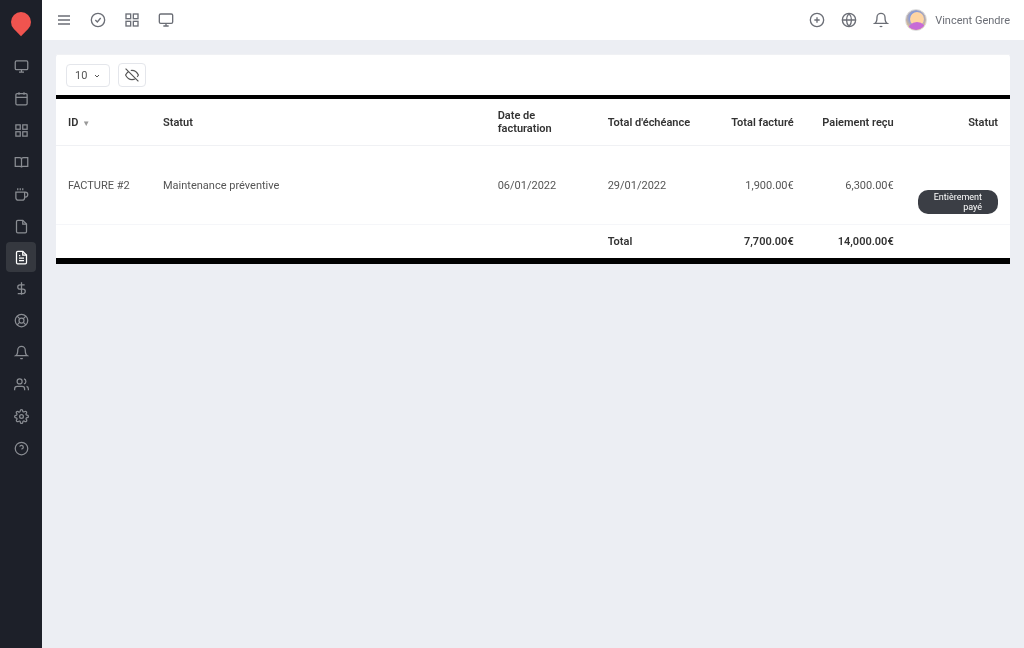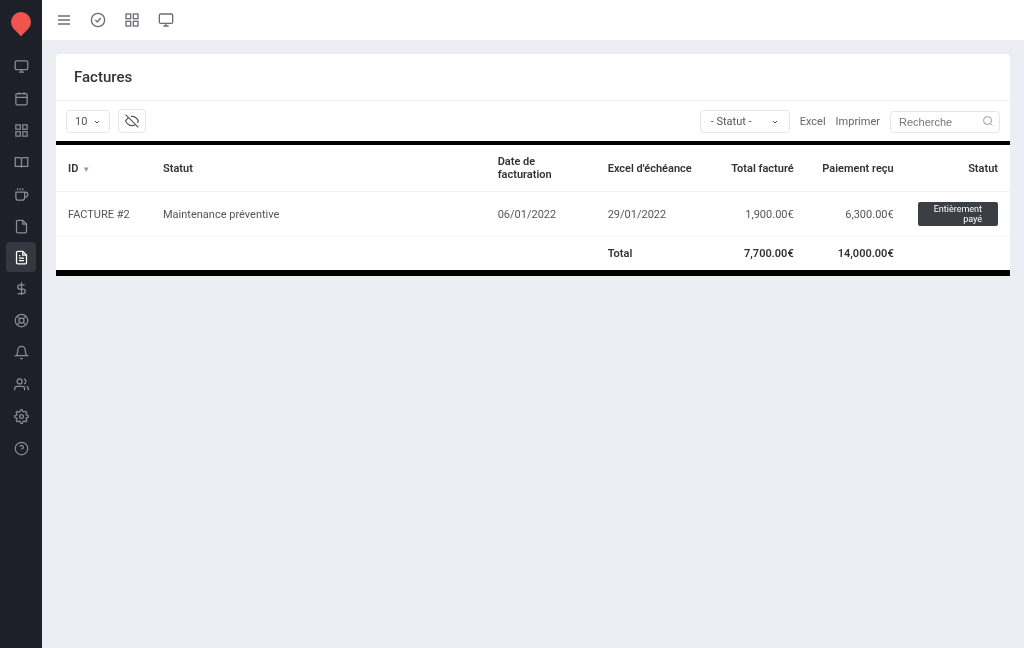--- a/index.html
+++ b/index.html
@@ -33,21 +33,21 @@
   .link-btn { font-size: 11px; color: #666; cursor: pointer; }
   .search-box { position: relative; }
   .search-box input { border: 1px solid #e4e6eb; border-radius: 4px; padding: 4px 24px 4px 8px; font-size: 11px; width: 110px; outline:none; }
   .search-box .sicon { position: absolute; right: 6px; top: 4px; color: #999; }
   
   table { width: 100%; border-collapse: collapse; font-size: 11px; }
   thead th { text-align: left; padding: 10px 12px; color: #333; font-weight: 600; border-bottom: 1px solid #f0f1f4; }
   thead th.right { text-align: right; }
   tbody td { padding: 10px 12px; color: #555; border-bottom: 1px solid #f5f6f9; }
   tbody td.right { text-align: right; }
-  .badge { background: #3b3e45; color: #fff; font-size: 9px; padding: 2px 16px; border-radius: 2px; display: inline-block; }
+  .badge { background: #3b3e45; color: #fff; font-size: 9px; padding: 2px 16px; border-radius: 10px; display: inline-block; margin-top: 34px; }
   tfoot td { padding: 10px 12px; font-weight: 600; color: #333; border-bottom: 6px solid #000000;}
   tfoot td.right { text-align: right; }
   
   .card-footer { padding: 10px 14px; display: flex; align-items: center; font-size: 11px; color: #888; }
   .pager { margin-left: auto; display: flex; gap: 4px; }
   .pg-btn { border: 1px solid #e4e6eb; border-radius: 3px; width: 26px; height: 24px; display: flex; align-items: center; justify-content: center; font-size: 10px; color: #555; cursor: pointer; }
   .pg-btn.active { background: #f3f4f8; }
   
   .sort-icon { font-size: 8px; color: #999; margin-left: 4px; }
   svg { display: block; }
@@ -157,66 +157,69 @@
           <rect x="14" y="14" width="7" height="7"></rect>
         </svg>
     </div>
     <div class="tb-icon">
       <svg width="16" height="16" viewBox="0 0 24 24" fill="none" stroke="currentColor" stroke-width="2">
           <rect x="2" y="3" width="20" height="14" rx="2"></rect>
           <path d="M8 21h8M12 17v4"></path>
         </svg>
     </div>
   </div>
+  <div class="topbar-right">
+    <div class="tb-icon">
+      <svg width="16" height="16" viewBox="0 0 24 24" fill="none" stroke="currentColor" stroke-width="2">
+          <circle cx="12" cy="12" r="10"></circle>
+          <path d="M12 8v8M8 12h8"></path>
+        </svg>
+    </div>
+    <div class="tb-icon">
+      <svg width="16" height="16" viewBox="0 0 24 24" fill="none" stroke="currentColor" stroke-width="2">
+          <circle cx="12" cy="12" r="10"></circle>
+          <path d="M2 12h20M12 2a15.3 15.3 0 010 20M12 2a15.3 15.3 0 000 20"></path>
+        </svg>
+    </div>
+    <div class="tb-icon">
+      <svg width="16" height="16" viewBox="0 0 24 24" fill="none" stroke="currentColor" stroke-width="2">
+          <path d="M18 8a6 6 0 10-12 0c0 7-3 9-3 9h18s-3-2-3-9M13.7 21a2 2 0 01-3.4 0"></path>
+        </svg>
+    </div>
+    <div class="user-block">
+      <div class="avatar"></div>
+      <span class="user-name">Vincent Gendre</span>
+    </div>
+  </div>
 </div>
 
 <div class="main">
   <div class="card">
-    <div class="card-header">Factures</div>
 
     <div class="toolbar">
       <div class="select-box">
         <span>10</span>
         <svg width="8" height="8" viewBox="0 0 24 24" fill="none" stroke="currentColor" stroke-width="3">
             <path d="M6 9l6 6 6-6"></path>
           </svg>
       </div>
       <div class="icon-btn">
         <svg width="14" height="14" viewBox="0 0 24 24" fill="none" stroke="currentColor" stroke-width="2">
             <path d="M17.94 17.94A10.07 10.07 0 0112 20C5 20 1 12 1 12a18.45 18.45 0 015.06-5.94M9.9 4.24A9.12 9.12 0 0112 4c7 0 11 8 11 8a18.5 18.5 0 01-2.16 3.19M1 1l22 22"></path>
           </svg>
       </div>
-      <div class="toolbar-right">
-        <div class="statut-select">
-          <span>- Statut -</span>
-          <svg width="8" height="8" viewBox="0 0 24 24" fill="none" stroke="currentColor" stroke-width="3">
-              <path d="M6 9l6 6 6-6"></path>
-            </svg>
-        </div>
-        <span class="link-btn">Excel</span>
-        <span class="link-btn">Imprimer</span>
-        <div class="search-box">
-          <input type="text" placeholder="Recherche" style="">
-          <span class="sicon">
-            <svg width="12" height="12" viewBox="0 0 24 24" fill="none" stroke="currentColor" stroke-width="2">
-                <circle cx="11" cy="11" r="8"></circle>
-                <path d="M21 21l-4.35-4.35"></path>
-              </svg>
-          </span>
-        </div>
-      </div>
     </div>
 
     <table>
       <thead>
         <tr>
           <th style="width:95px"><span>ID</span><span class="sort-icon">▼</span></th>
           <th>Statut</th>
           <th style="width:110px">Date de facturation</th>
-          <th style="width:110px">Excel d'échéance</th>
+          <th style="width:110px">Total d'échéance</th>
           <th class="right" style="width:100px">Total facturé</th>
           <th class="right" style="width:100px">Paiement reçu</th>
           <th class="right" style="width:100px">Statut</th>
         </tr>
       </thead>
       <tbody>
         <tr>
           <td>FACTURE #2</td>
           <td>Maintenance préventive</td>
           <td>06/01/2022</td>

